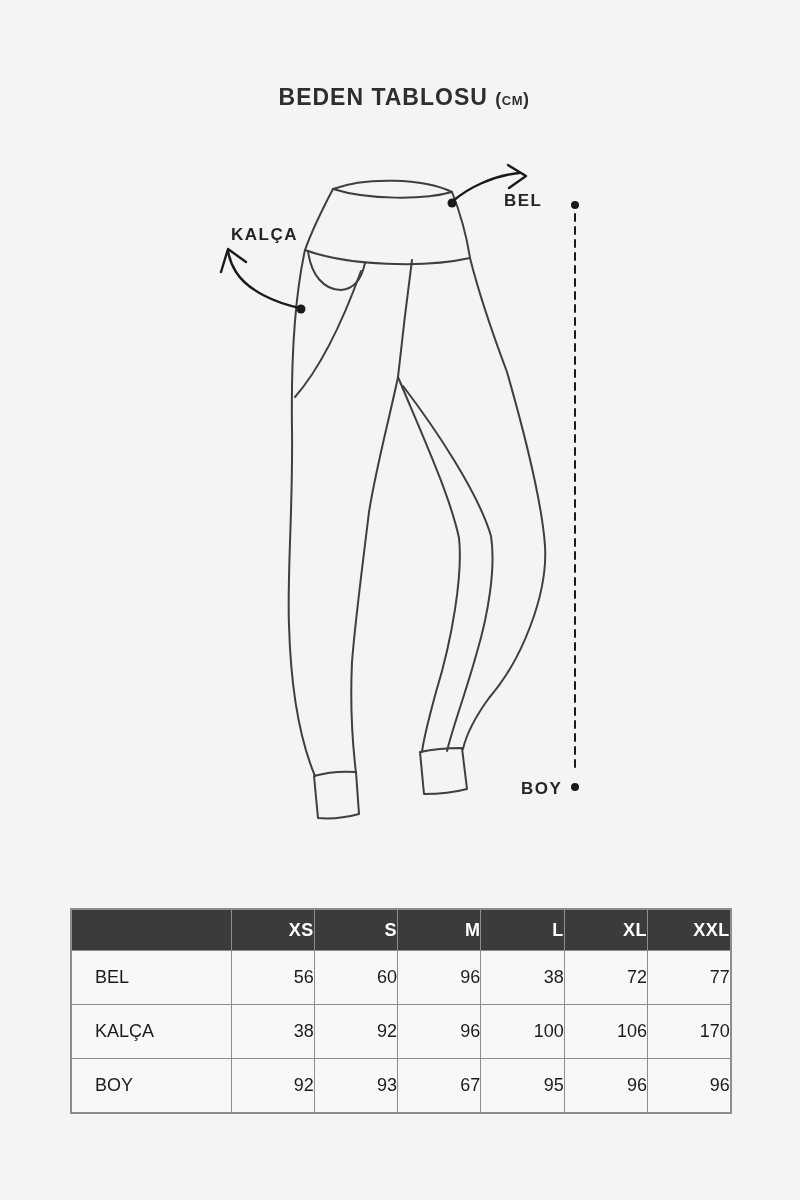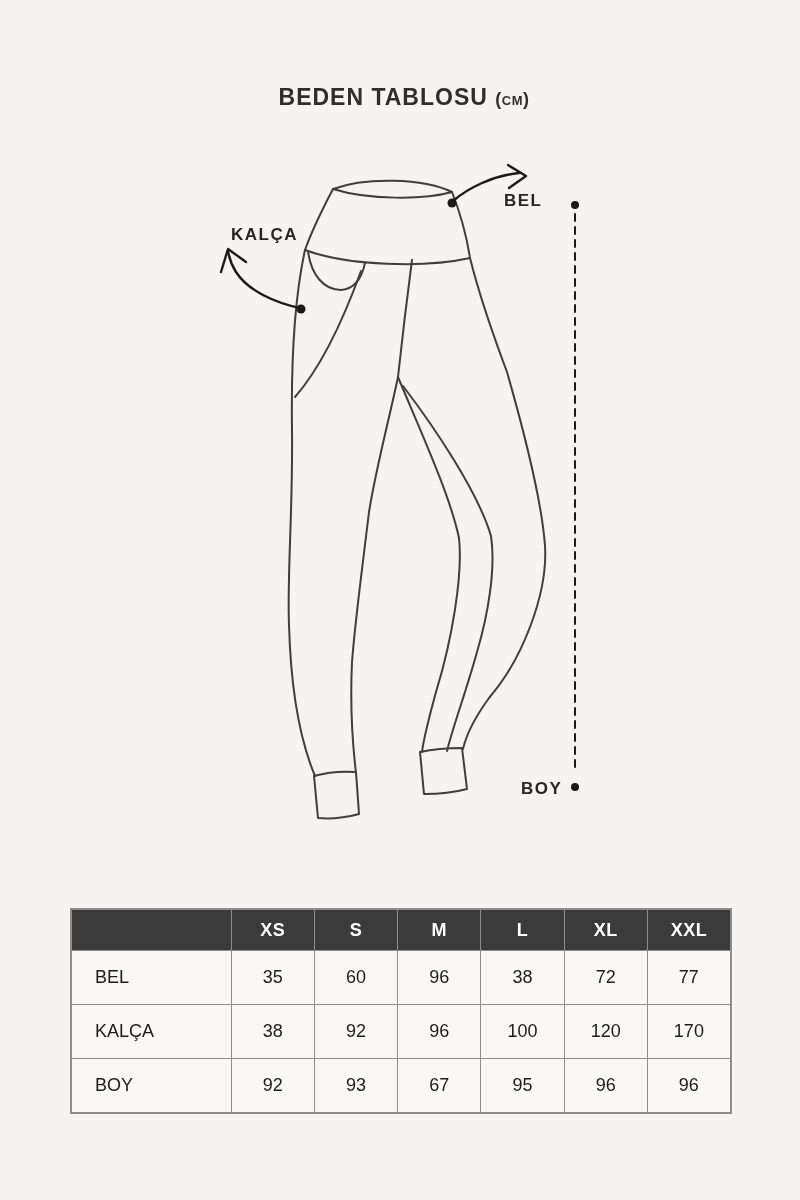--- a/index.html
+++ b/index.html
@@ -37,21 +37,21 @@
   
   table.size-table {
     position:absolute; left:70px; top:908px;
     width:660px;
     border-collapse:collapse;
     border:2px solid var(--border-color, #8d8d8d);
     table-layout:fixed;
   }
   table.size-table th, table.size-table td {
     border:1px solid var(--border-color, #8d8d8d);
-    text-align:center;
+    text-align:right;
     font-size:18px;
     color:#1c1c1c;
     padding:0;
   }
   table.size-table th {
     height:40px;
     background:var(--header-bg, #3b3b3b);
     color:var(--header-text, #ffffff);
     font-weight:bold;
     letter-spacing:0.5px;
@@ -122,34 +122,34 @@
           <th>S</th>
           <th>M</th>
           <th>L</th>
           <th>XL</th>
           <th>XXL</th>
         </tr>
     </thead>
     <tbody id="size-table-body">
         <tr>
           <td class="row-label">BEL</td>
-          <td>35</td>
+          <td>56</td>
           <td>60</td>
           <td>96</td>
           <td>38</td>
           <td>72</td>
           <td>77</td>
         </tr>
         <tr>
           <td class="row-label">KALÇA</td>
           <td>38</td>
           <td>92</td>
           <td>96</td>
           <td>100</td>
-          <td>120</td>
+          <td>106</td>
           <td>170</td>
         </tr>
         <tr>
           <td class="row-label">BOY</td>
           <td>92</td>
           <td>93</td>
           <td>67</td>
           <td>95</td>
           <td>96</td>
           <td>96</td>

